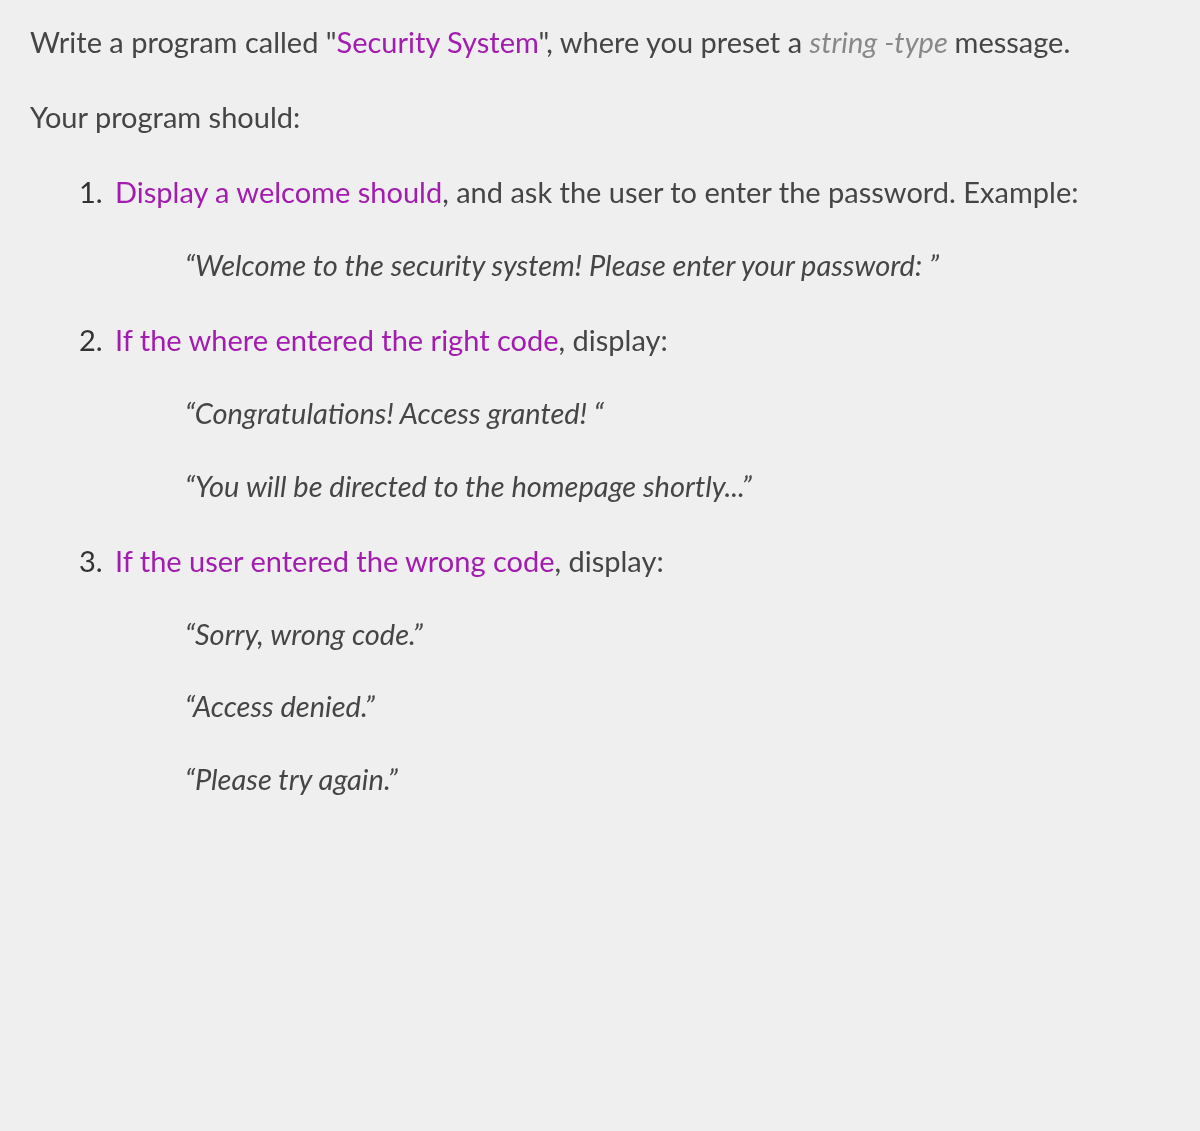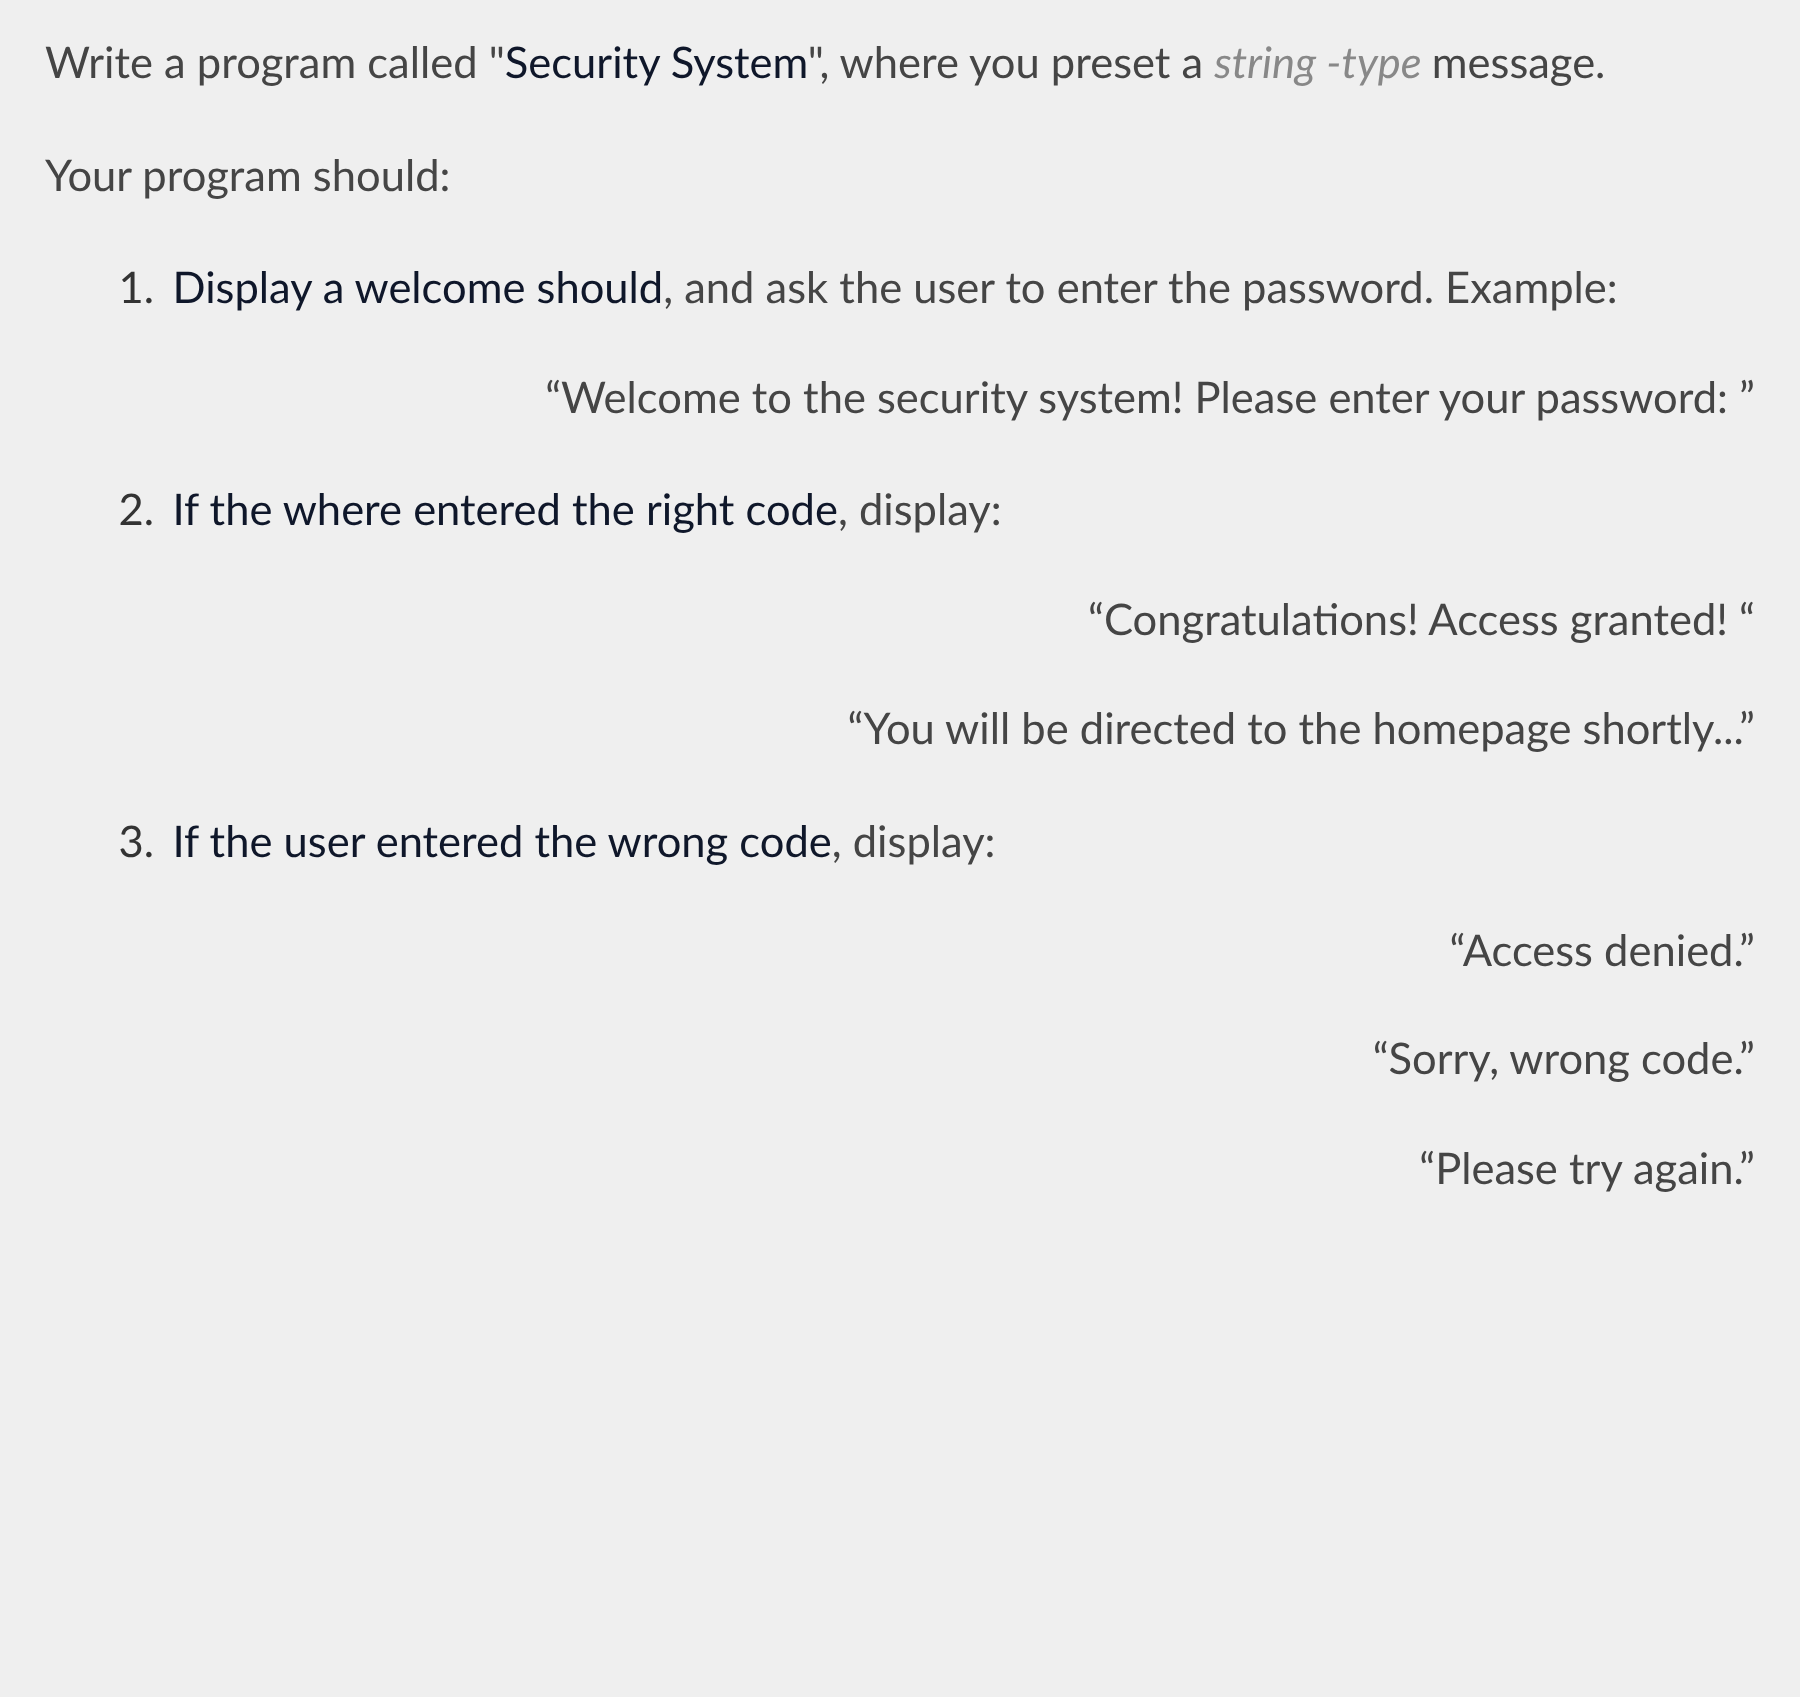--- a/index.html
+++ b/index.html
@@ -17,21 +17,21 @@
     }
     .content {
       font-size: 29px;
       line-height: 1.55;
     }
     .para {
       margin-bottom: 30px;
       color: #454545;
     }
     .strong {
-      color: #0f172a;
+      color: #a21caf;
       font-weight: 400;
     }
     .muted {
       color: #888;
       font-style: italic;
     }
     .ordered-list {
       list-style: none;
       padding-left: 85px;
       counter-reset: item;
@@ -43,24 +43,24 @@
       color: #454545;
     }
     .ordered-list > li::before {
       content: counter(item) ". ";
       position: absolute;
       left: -36px;
       color: #333;
     }
     .quote-block {
       padding-left: 70px;
+      font-style: italic;
       margin-top: 28px;
       margin-bottom: 28px;
       color: #454545;
-      text-align: right;
     }
     .quote-line {
       margin-bottom: 28px;
     }
     .quote-line:last-child {
       margin-bottom: 0;
     }
   </style>
 </head>
 <body>
@@ -86,21 +86,21 @@
       <span class="strong">If the where entered the right code</span><span>, display:</span>
       <div class="quote-block">
         <div class="quote-line">“Congratulations! Access granted! “</div>
         <div class="quote-line">“You will be directed to the homepage shortly...”</div>
       </div>
     </li>
 
     <li>
       <span class="strong">If the user entered the wrong code</span><span>, display:</span>
       <div class="quote-block">
+        <div class="quote-line">“Sorry, wrong code.”</div>
         <div class="quote-line">“Access denied.”</div>
-        <div class="quote-line">“Sorry, wrong code.”</div>
         <div class="quote-line">“Please try again.”</div>
       </div>
     </li>
 
   </ol>
 
 </div>
 
 </body></html>

